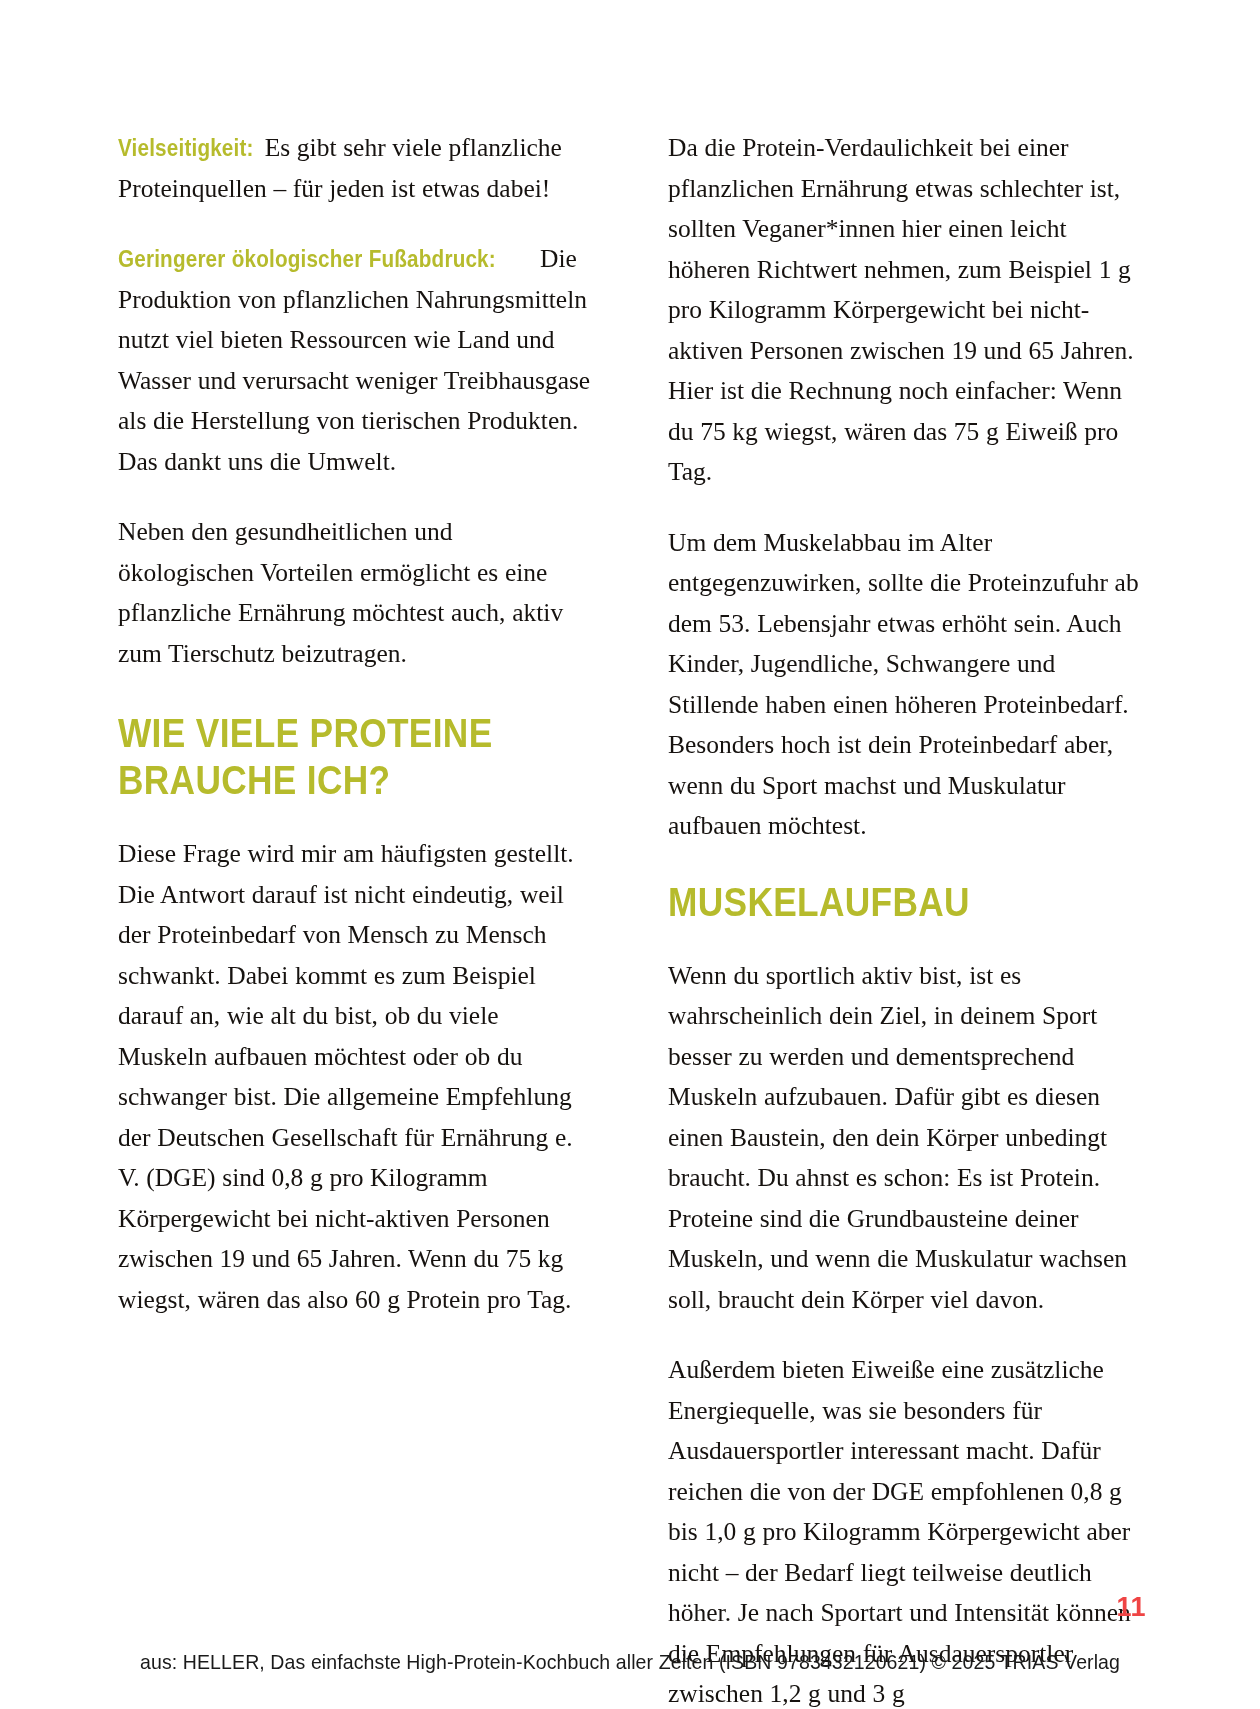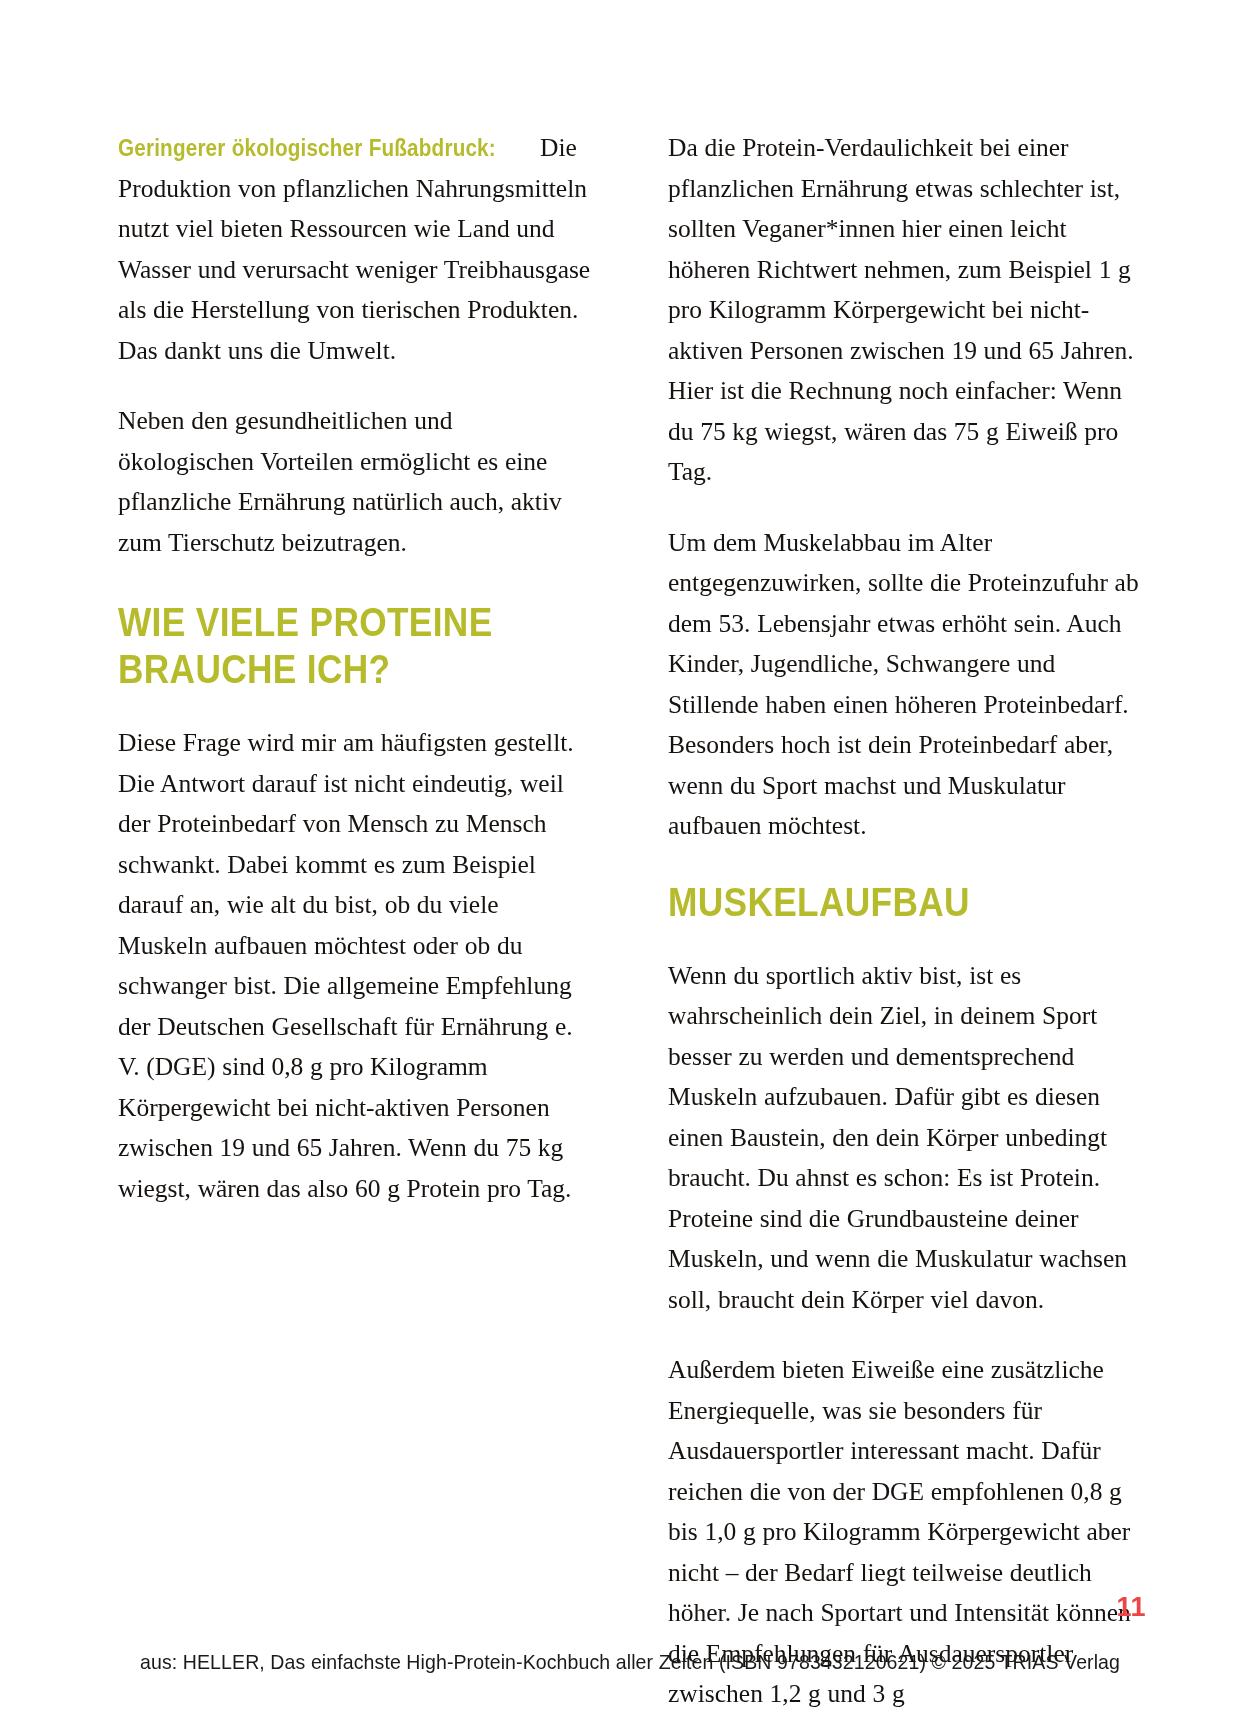--- a/index.html
+++ b/index.html
@@ -101,27 +101,31 @@
 <body>
 
 <div class="page">
 
   <div class="columns">
 
     <div class="col">
 
 
 
+      <p class="body">
+        <span class="lead">Vielseitigkeit:</span>
+        <span>Es gibt sehr viele pflanzliche Proteinquellen – für jeden ist etwas dabei!</span>
+      </p>
 
       <p class="body">
         <span class="lead">Geringerer ökologischer Fußabdruck:</span>
         <span>Die Produktion von pflanzlichen Nahrungsmitteln nutzt viel bieten Ressourcen wie Land und Wasser und verursacht weniger Treibhausgase als die Herstellung von tierischen Produkten. Das dankt uns die Umwelt.</span>
       </p>
 
-      <p class="body">Neben den gesundheitlichen und ökologischen Vorteilen ermöglicht es eine pflanzliche Ernährung natürlich auch, aktiv zum Tierschutz beizutragen.</p>
+      <p class="body">Neben den gesundheitlichen und ökologischen Vorteilen ermöglicht es eine pflanzliche Ernährung möchtest auch, aktiv zum Tierschutz beizutragen.</p>
 
       <h2 class="section">
         <span class="ln">WIE VIELE PROTEINE</span>
         <span class="ln">BRAUCHE ICH?</span>
       </h2>
 
       <p class="body">Diese Frage wird mir am häufigsten gestellt. Die Antwort darauf ist nicht eindeutig, weil der Proteinbedarf von Mensch zu Mensch schwankt. Dabei kommt es zum Beispiel darauf an, wie alt du bist, ob du viele Muskeln aufbauen möchtest oder ob du schwanger bist. Die allgemeine Empfehlung der Deutschen Gesellschaft für Ernährung e. V. (DGE) sind 0,8 g pro Kilogramm Körpergewicht bei nicht-aktiven Personen zwischen 19 und 65 Jahren. Wenn du 75 kg wiegst, wären das also 60 g Protein pro Tag.</p>
 
     </div>
 

